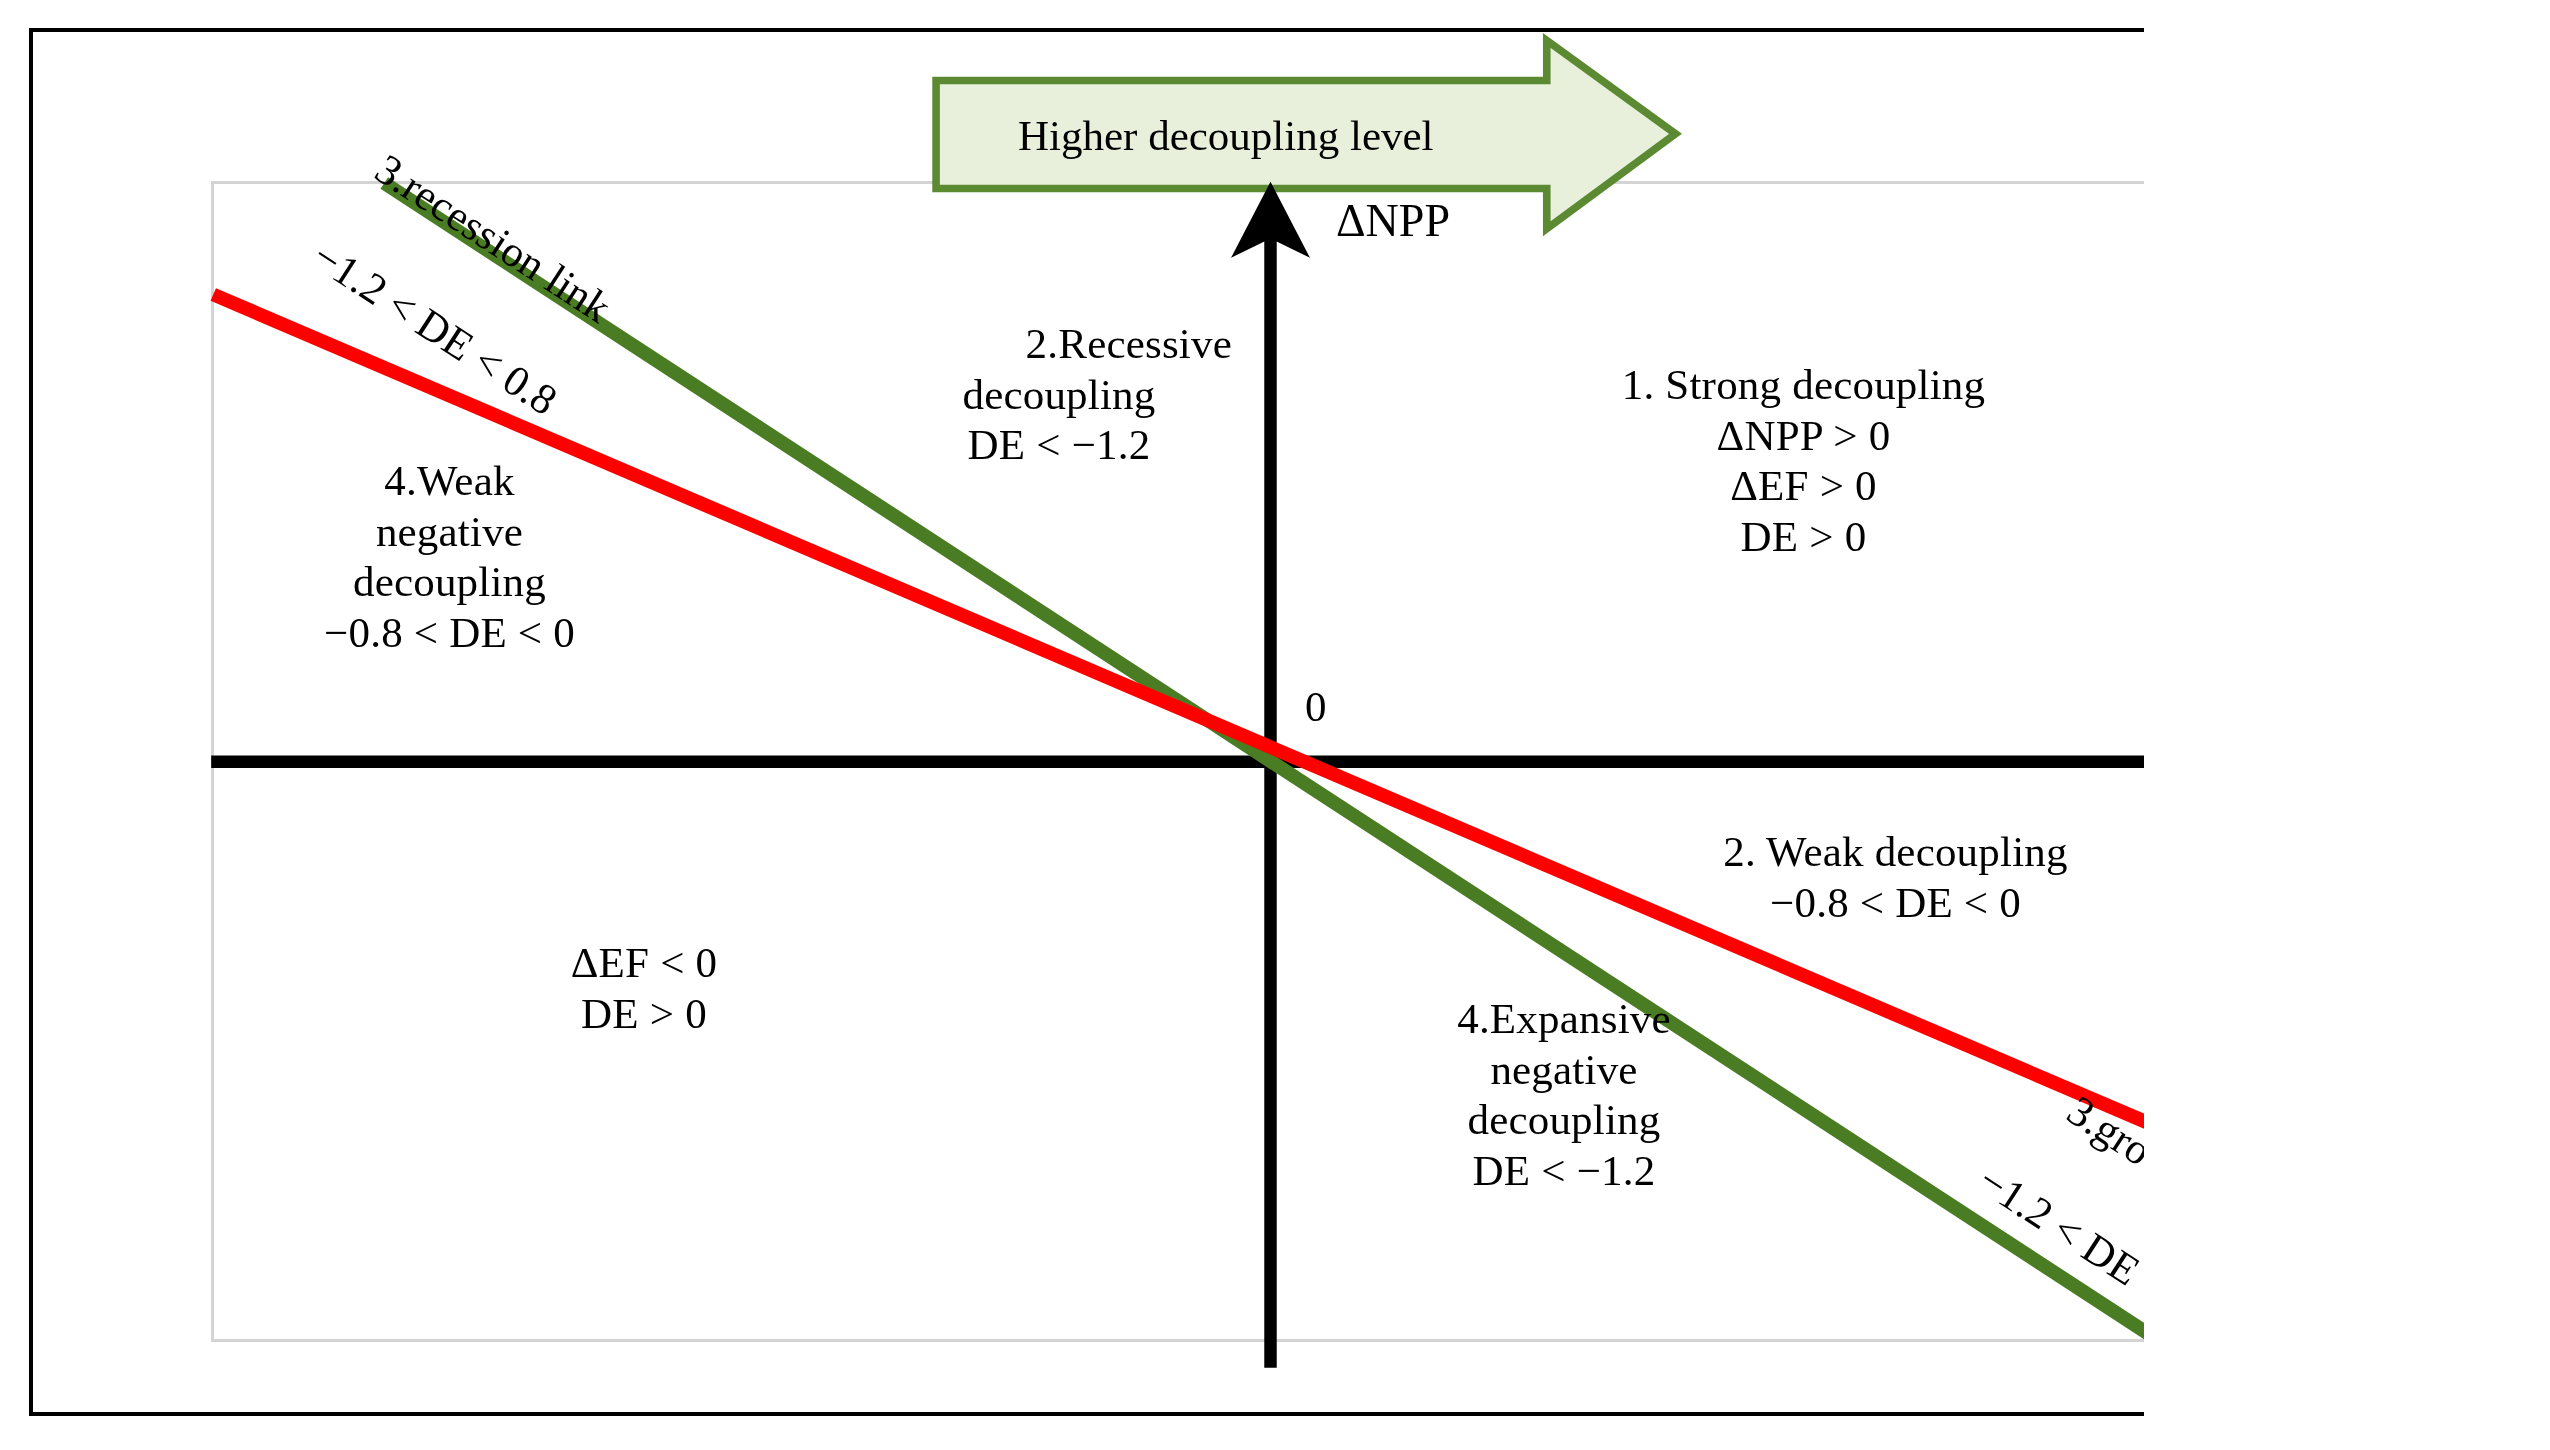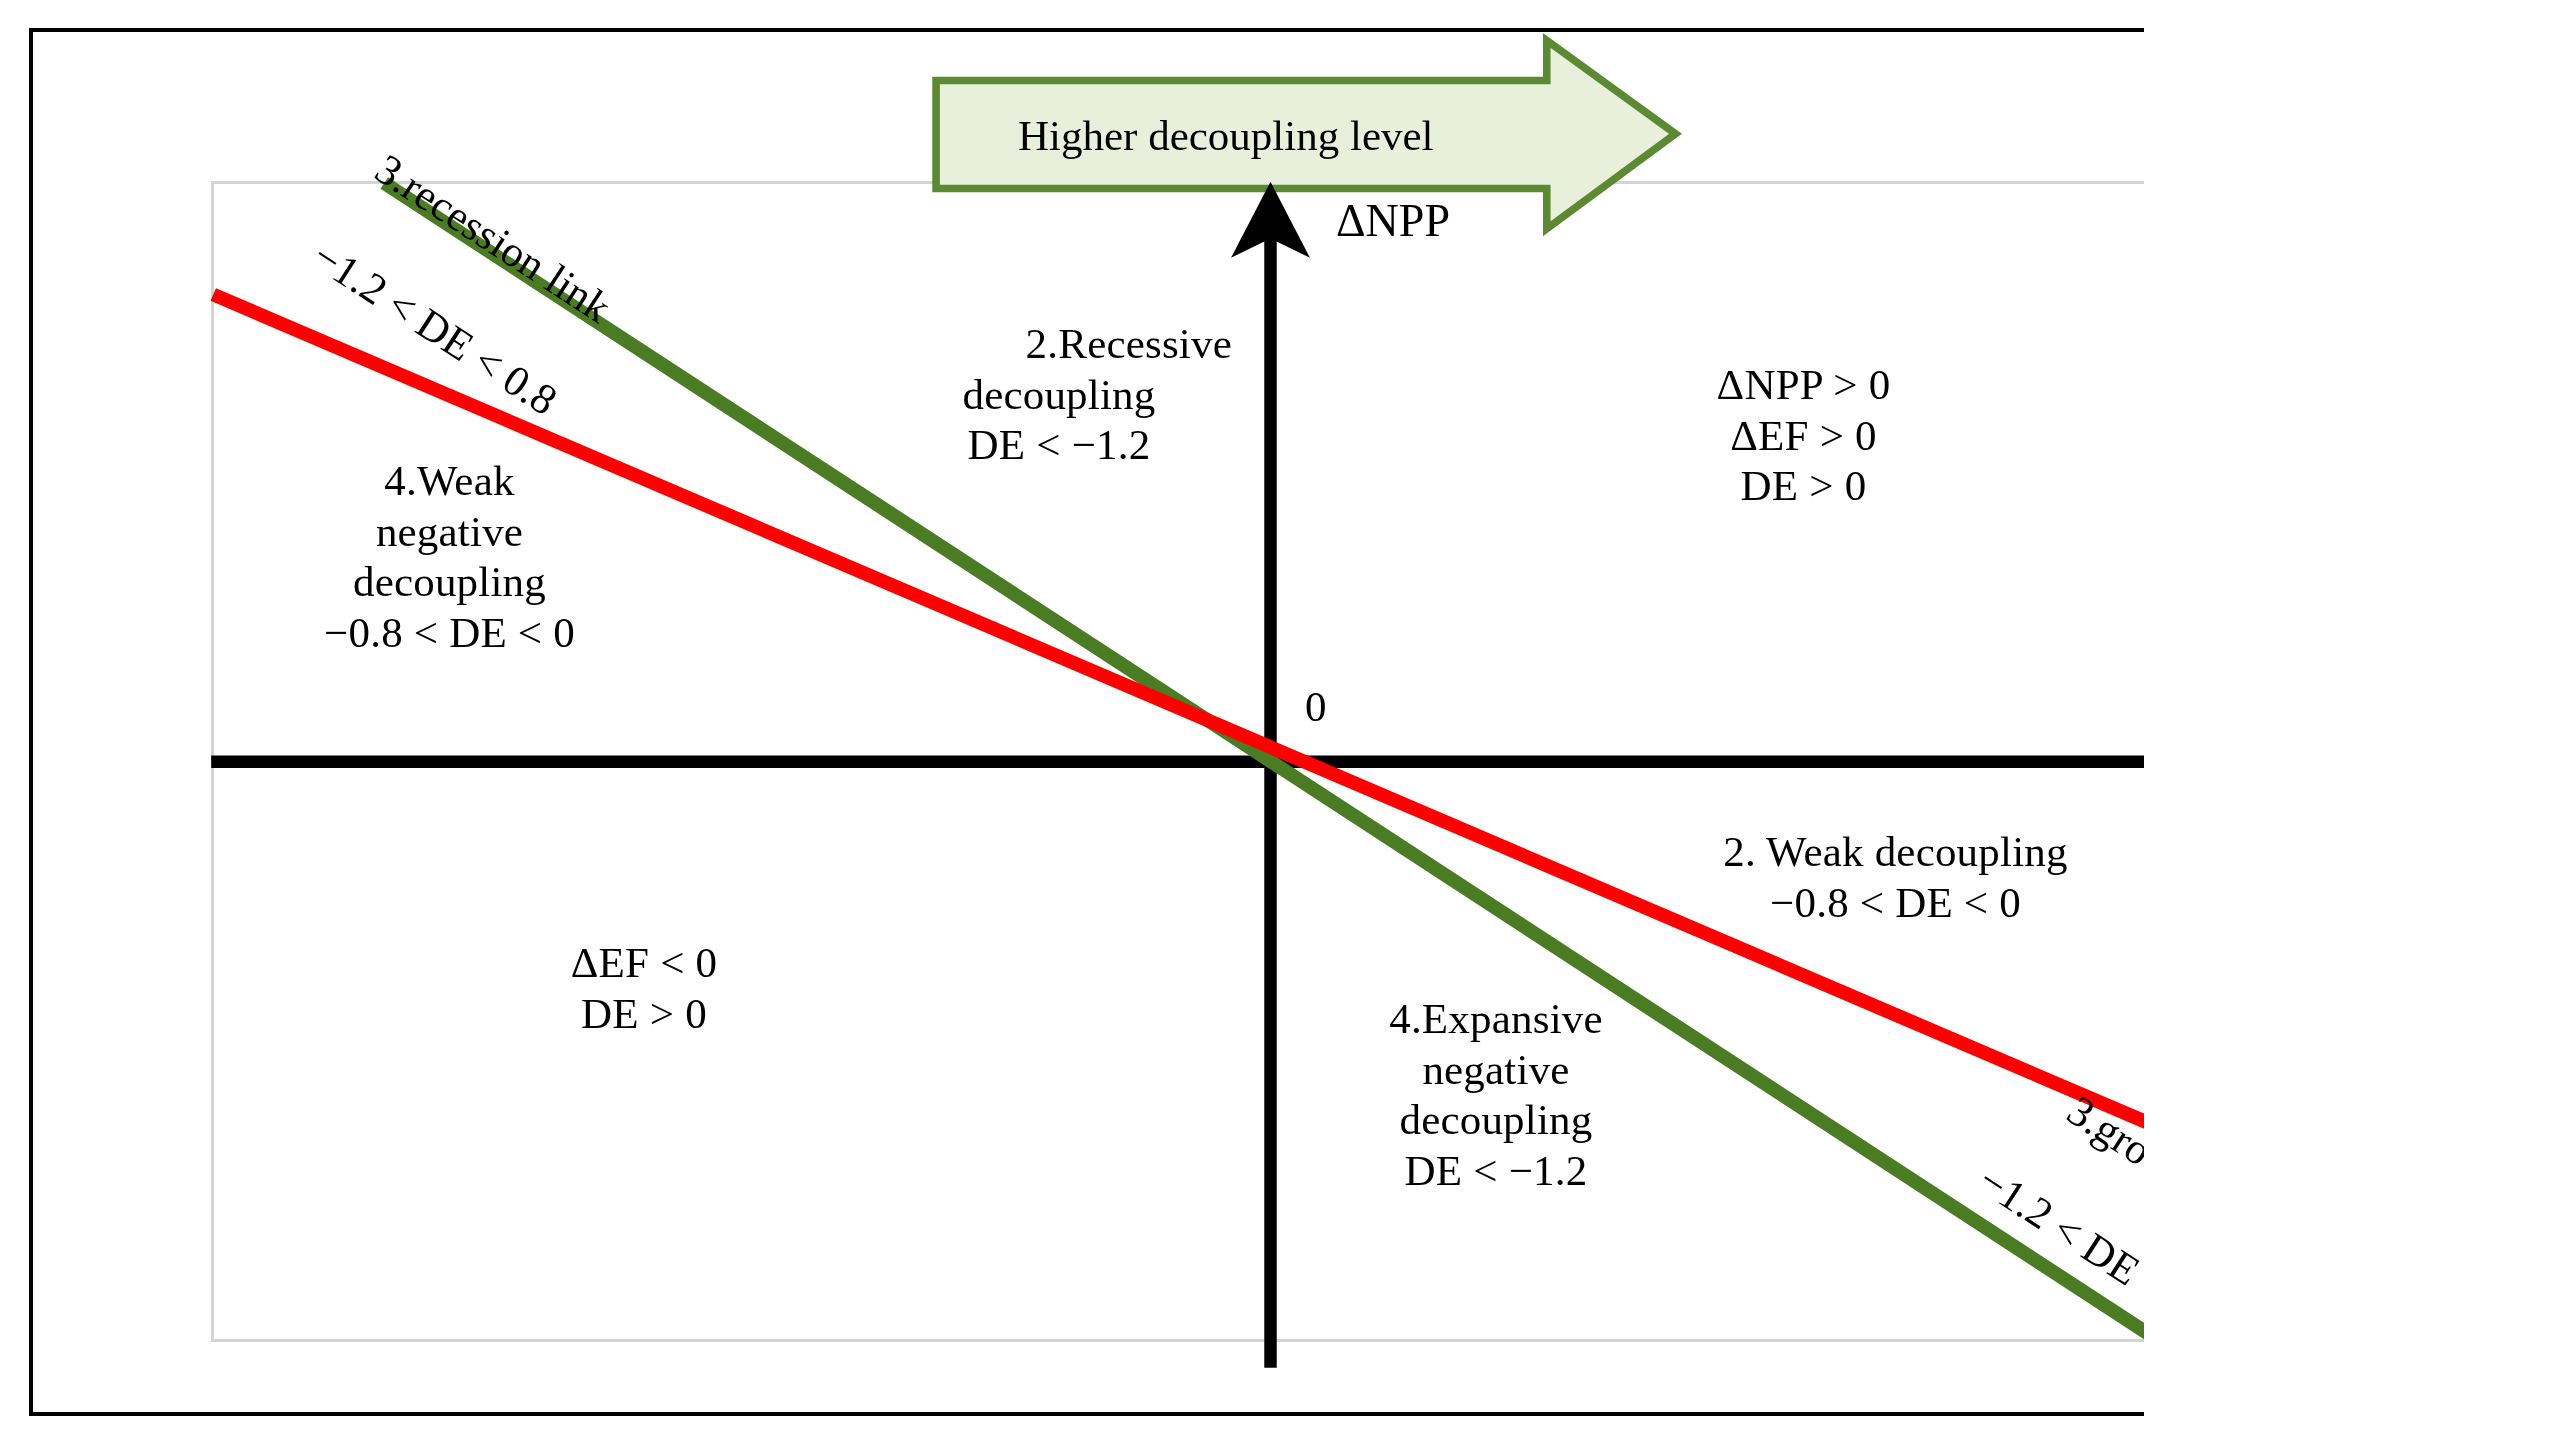--- a/index.html
+++ b/index.html
@@ -107,20 +107,21 @@
 
   <div class="arrow-label-h" style="left:1018px;top:111px;">Higher decoupling level</div>
 
   <div class="axis-lab" style="left:1336px;top:194px;">ΔNPP</div>
 
   <div class="axis-lab" style="left:2205px;top:661px;">ΔEF</div>
 
   <div class="zero-lab" style="left:1305px;top:682px;">0</div>
 
   <div style="position:absolute;left:1516px;top:360px;width:575px;text-align:center;">
+    <div class="txt" style="position:static;">1. Strong decoupling</div>
     <div class="txt" style="position:static;">ΔNPP &gt; 0</div>
     <div class="txt" style="position:static;">ΔEF &gt; 0</div>
     <div class="txt" style="position:static;">DE &gt; 0</div>
   </div>
 
   <div style="position:absolute;left:886px;top:319px;width:346px;text-align:center;">
     <div class="txt" style="position:static;text-align:right;">2.Recessive</div>
     <div class="txt" style="position:static;">decoupling</div>
     <div class="txt" style="position:static;">DE &lt; −1.2</div>
   </div>
@@ -130,21 +131,21 @@
     <div class="txt" style="position:static;">negative</div>
     <div class="txt" style="position:static;">decoupling</div>
     <div class="txt" style="position:static;">−0.8 &lt; DE &lt; 0</div>
   </div>
 
   <div style="position:absolute;left:298px;top:938px;width:692px;text-align:center;">
     <div class="txt" style="position:static;">ΔEF &lt; 0</div>
     <div class="txt" style="position:static;">DE &gt; 0</div>
   </div>
 
-  <div style="position:absolute;left:1316px;top:994px;width:360px;text-align:center;">
+  <div style="position:absolute;left:1384px;top:994px;width:360px;text-align:center;">
     <div class="txt" style="position:static;">4.Expansive</div>
     <div class="txt" style="position:static;">negative</div>
     <div class="txt" style="position:static;">decoupling</div>
     <div class="txt" style="position:static;">DE &lt; −1.2</div>
   </div>
 
   <div style="position:absolute;left:1608px;top:827px;width:575px;text-align:center;">
     <div class="txt" style="position:static;">2. Weak decoupling</div>
     <div class="txt" style="position:static;">−0.8 &lt; DE &lt; 0</div>
   </div>

